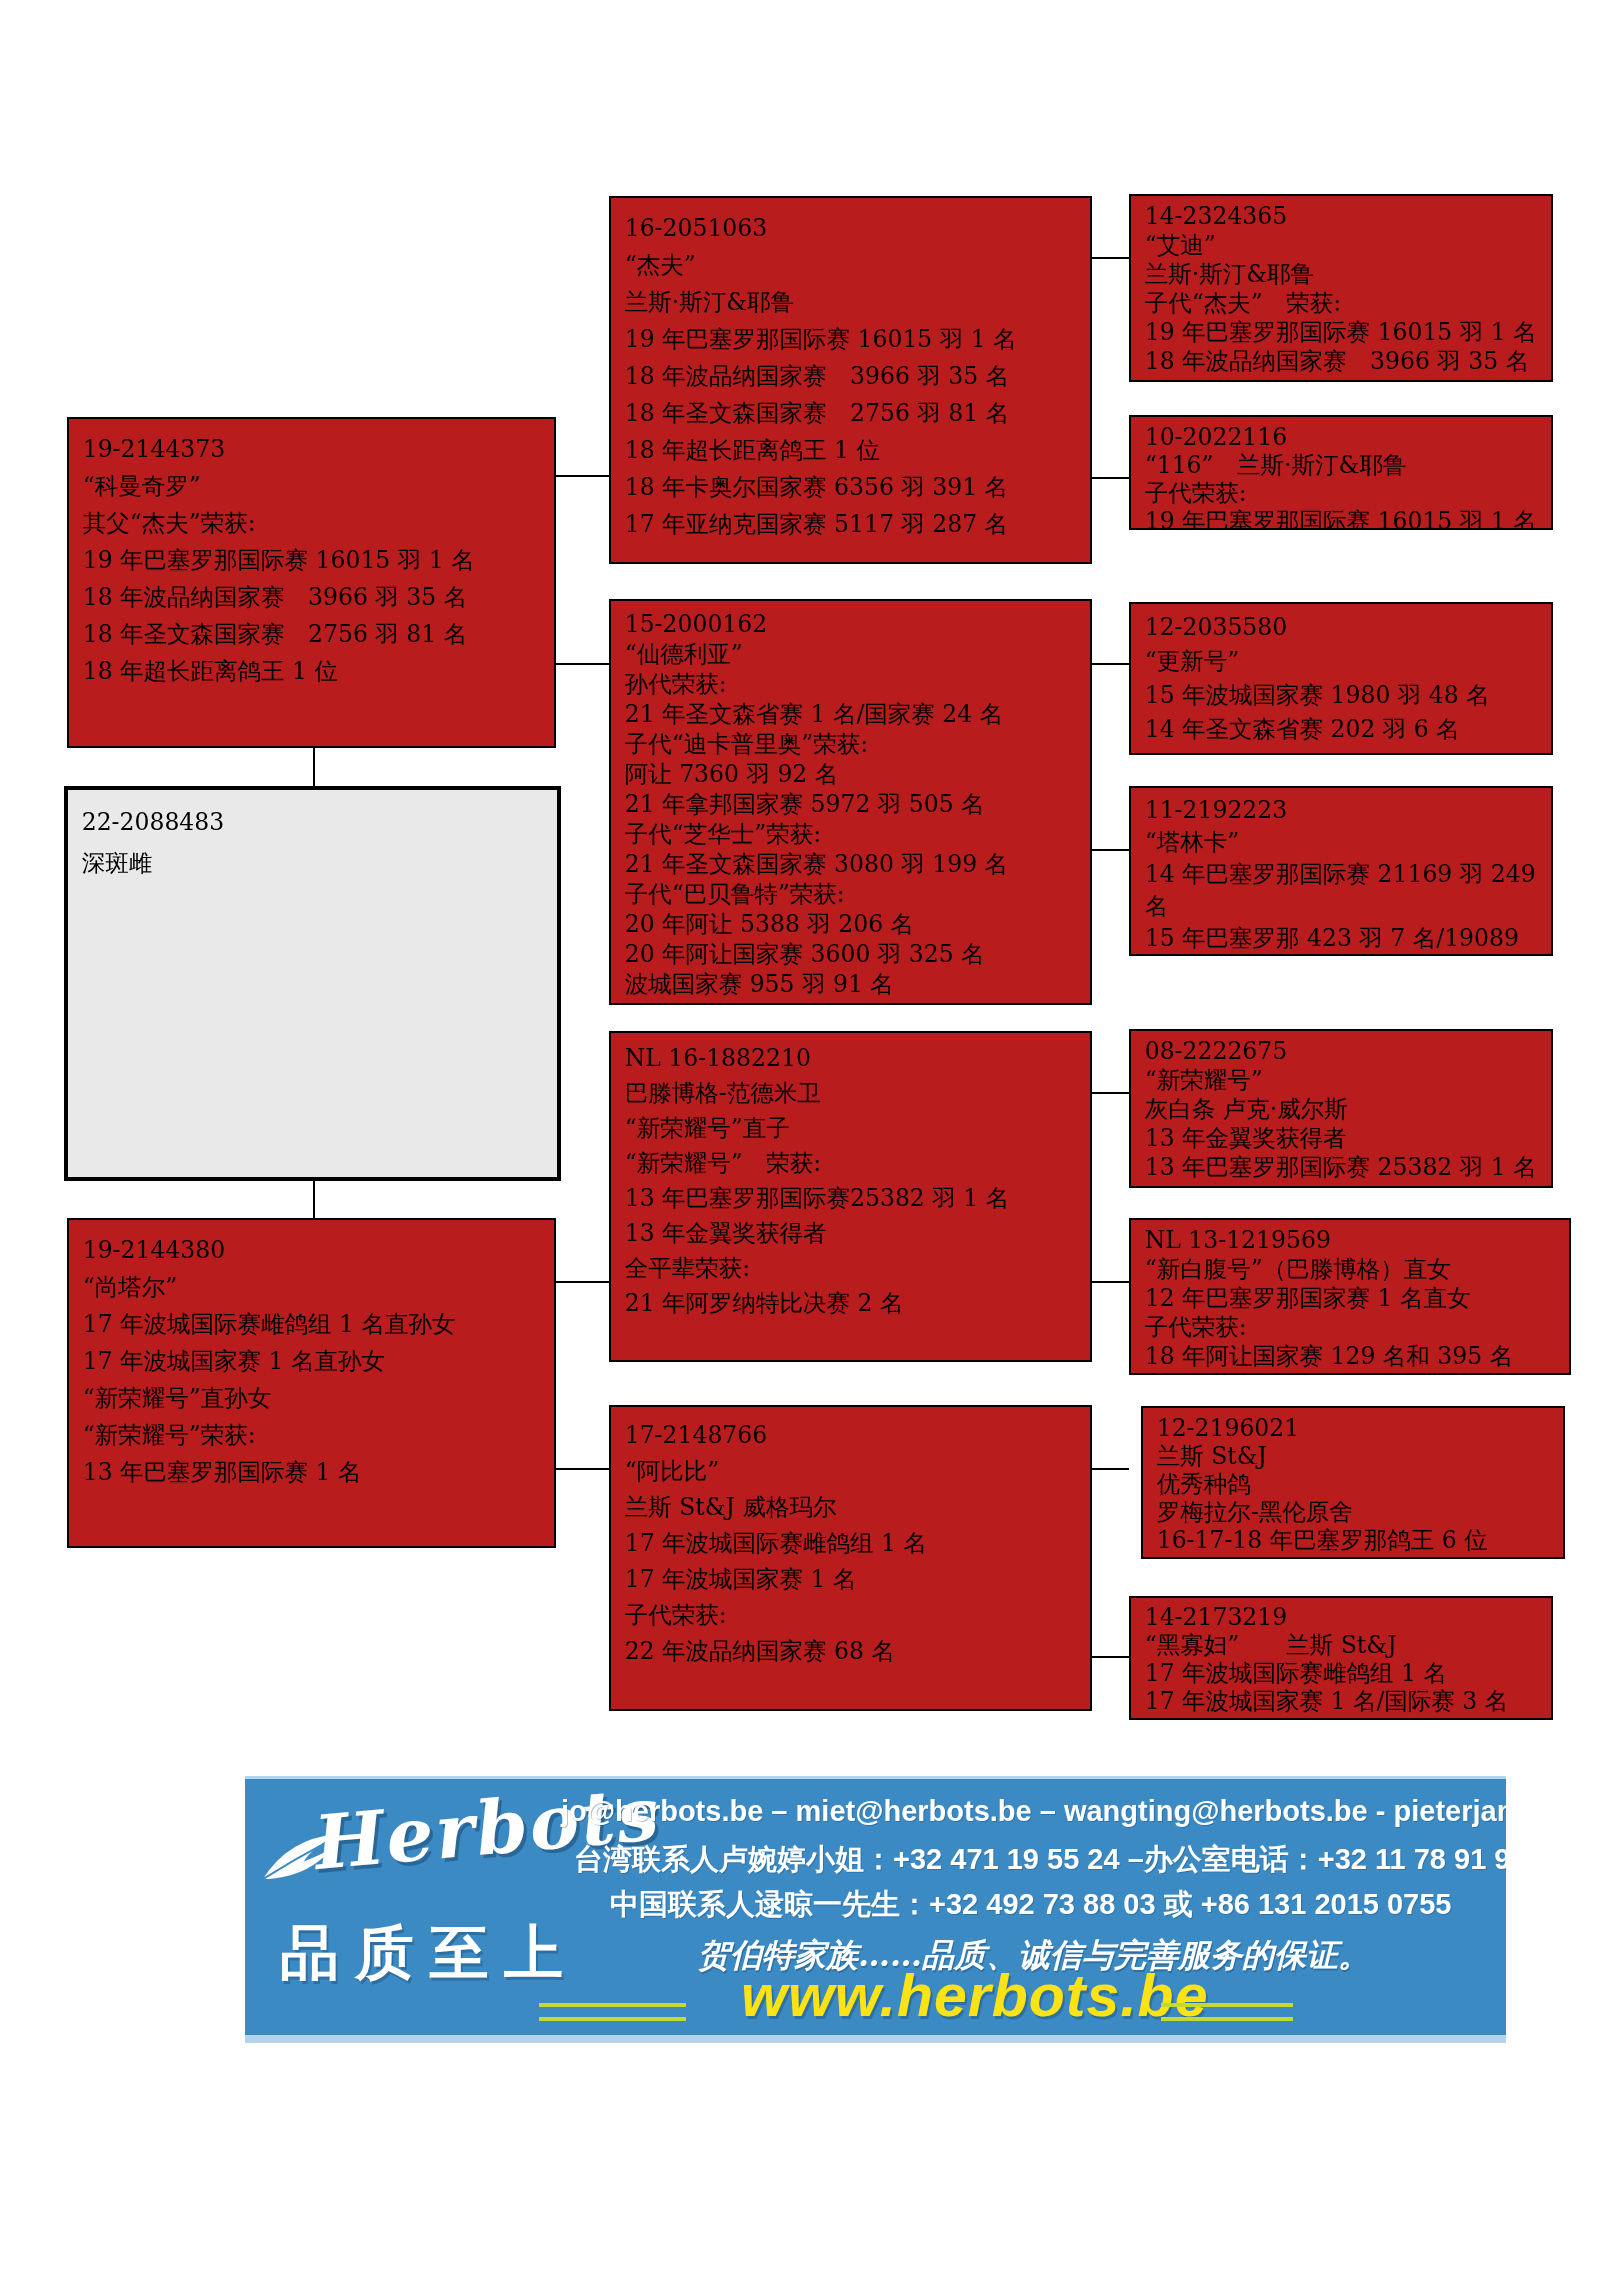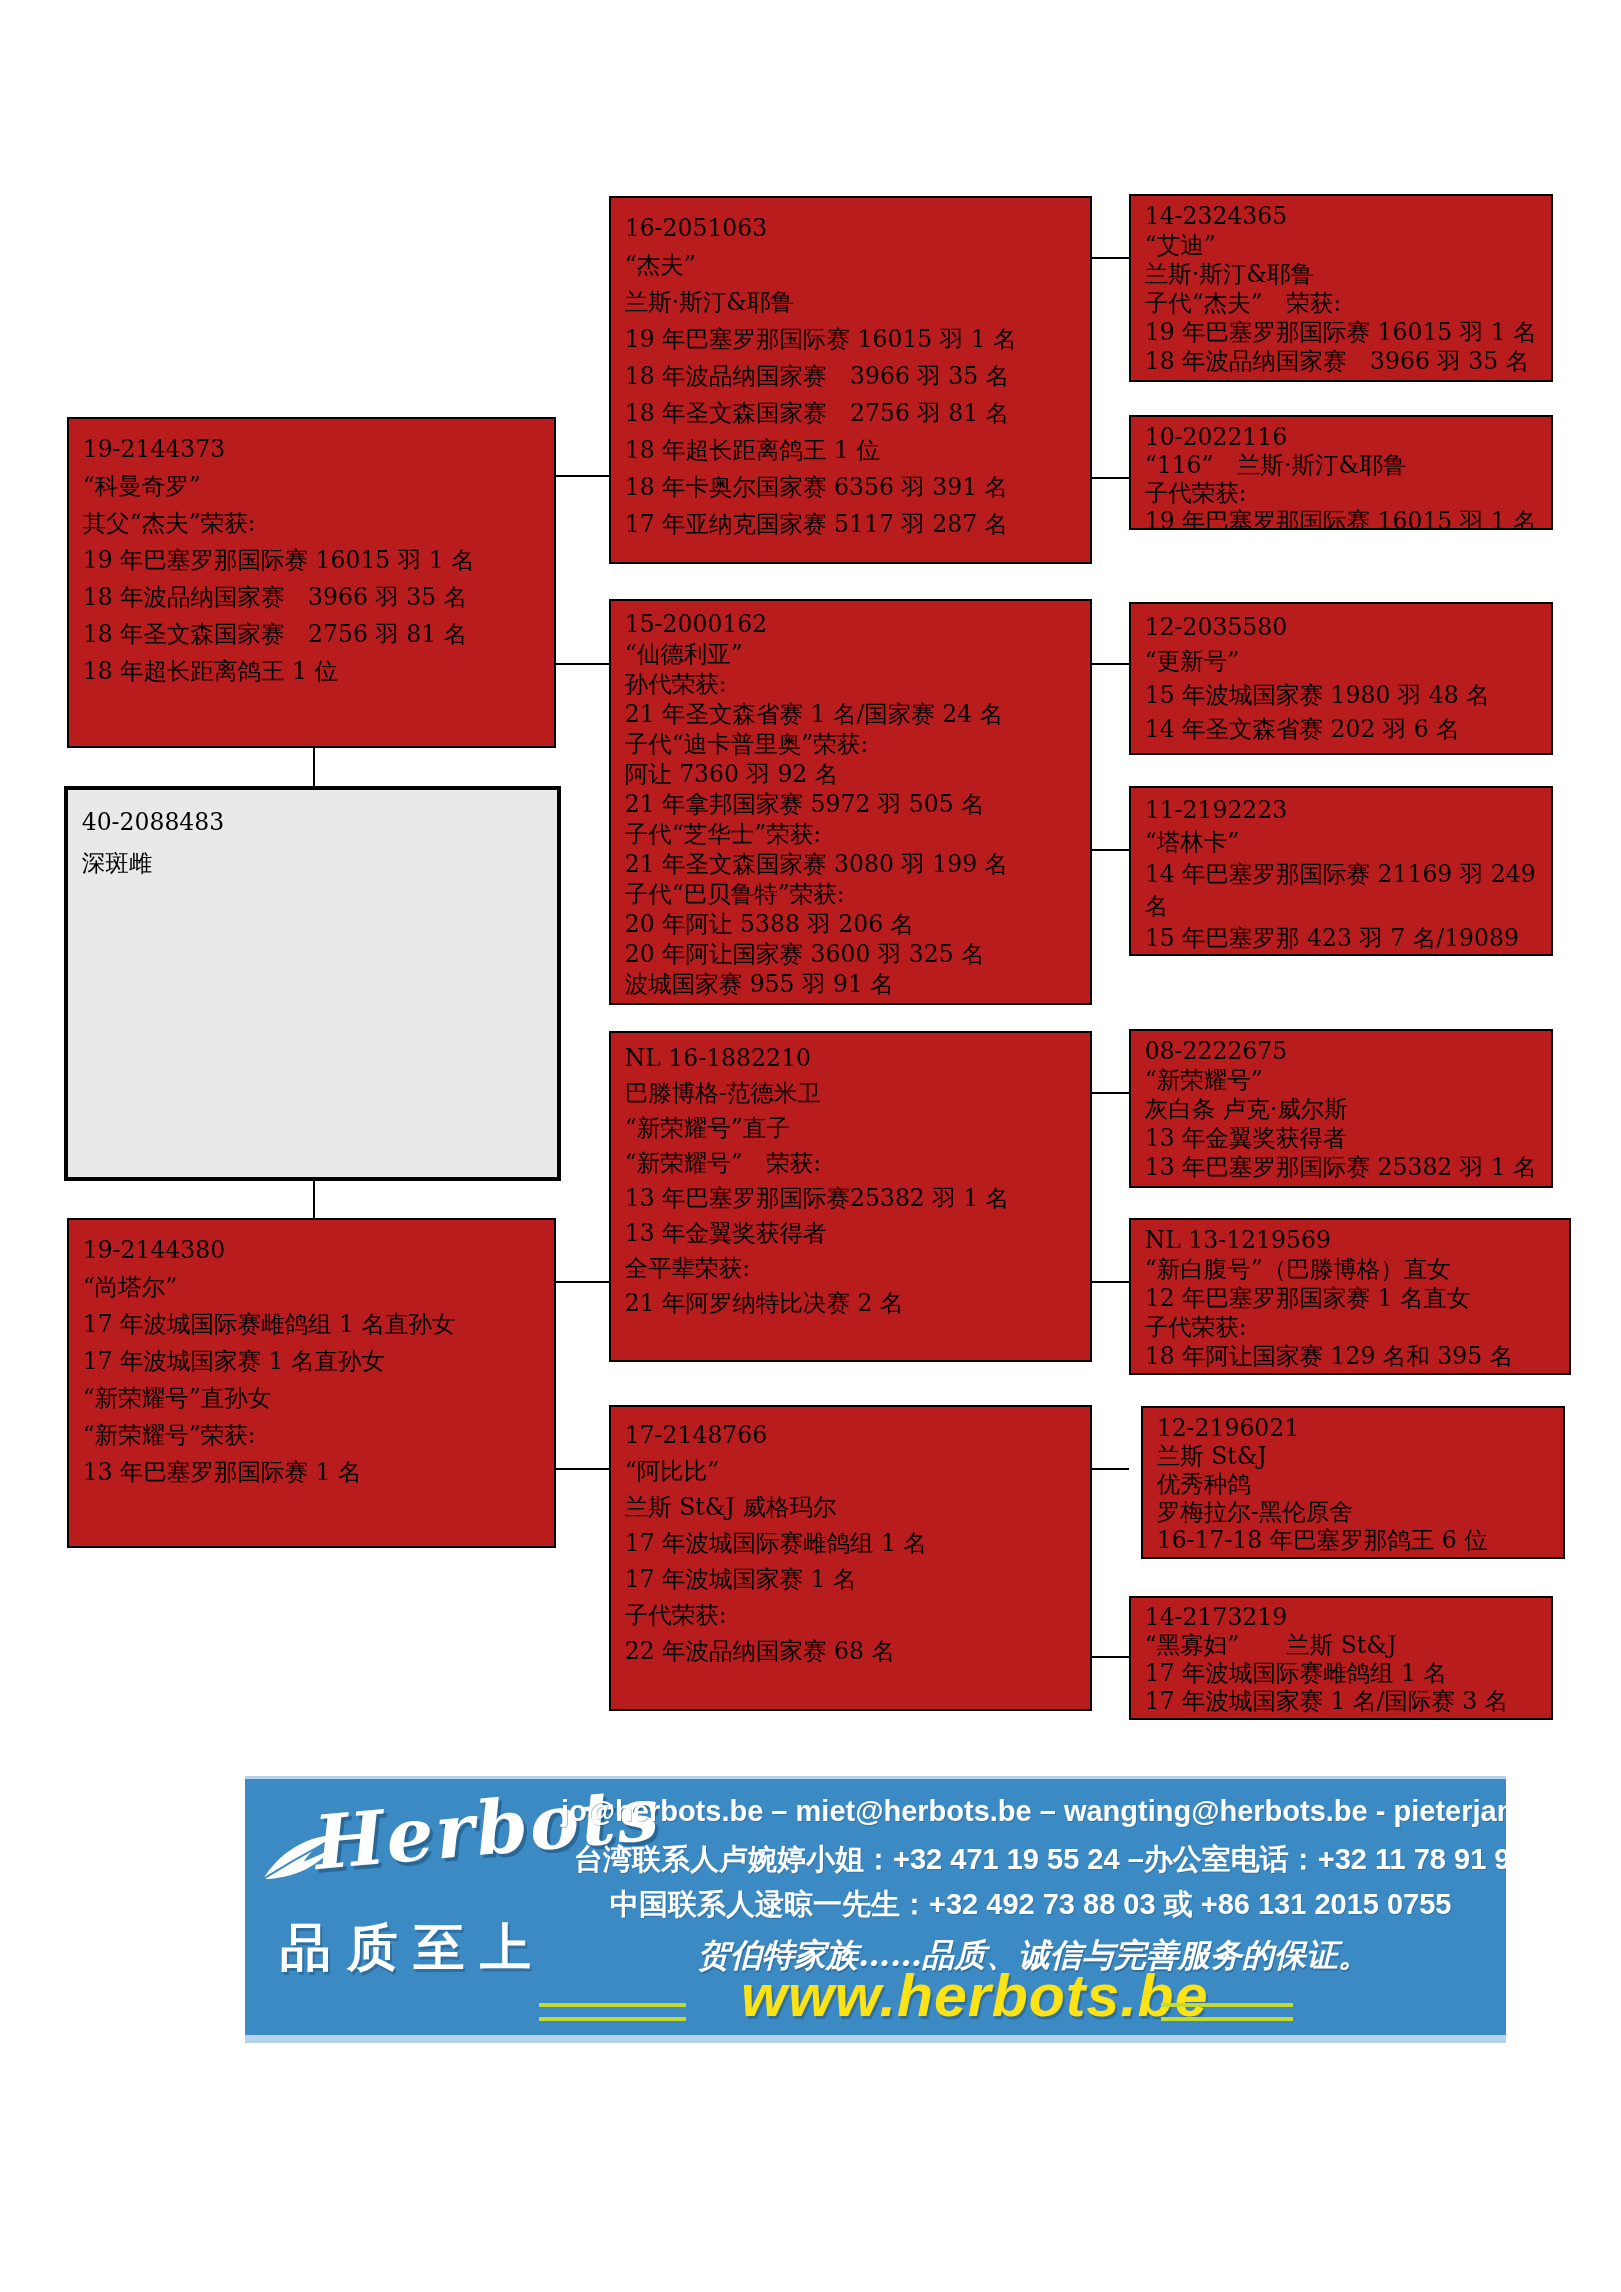--- a/index.html
+++ b/index.html
@@ -22,21 +22,21 @@
     font-family:"Liberation Sans","DejaVu Sans",sans-serif;color:#fff;
   }
   .b-abs{position:absolute;}
   .logo-text{
     font-family:"DejaVu Serif","Liberation Serif",serif;font-style:italic;font-weight:bold;
     font-size:74px;line-height:74px;transform:rotate(-5deg);
     text-shadow:2.9px 3.9px 0 rgba(20,60,95,.45);letter-spacing:2px;
   }
   .tagline{
     font-family:"DejaVu Serif","Liberation Serif",serif;font-weight:bold;
-    font-size:51px;letter-spacing:15.7px;text-shadow:2px 2.9px 0 rgba(20,60,95,.35);
+    font-size:59px;letter-spacing:15.7px;text-shadow:2px 2.9px 0 rgba(20,60,95,.35);
   }
   .contact{font-weight:bold;font-size:29px;white-space:nowrap;text-shadow:1px 1px 0 rgba(20,60,95,.3);}
   .slogan{
     font-family:"DejaVu Serif","Liberation Serif",serif;font-style:italic;font-weight:bold;
     font-size:32px;white-space:nowrap;text-shadow:1px 2px 0 rgba(20,60,95,.35);
   }
   .www{
     font-style:italic;font-weight:bold;font-size:59px;line-height:59px;color:#fde315;
     text-shadow:2px 2.9px 0 rgba(20,60,95,.35);letter-spacing:1px;
   }
@@ -52,21 +52,21 @@
     <div class="bl">19-2144373</div>
     <div class="bl">“科曼奇罗”</div>
     <div class="bl">其父“杰夫”荣获:</div>
     <div class="bl">19 年巴塞罗那国际赛 16015 羽 1 名</div>
     <div class="bl">18 年波品纳国家赛　3966 羽 35 名</div>
     <div class="bl">18 年圣文森国家赛　2756 羽 81 名</div>
     <div class="bl">18 年超长距离鸽王 1 位</div>
   </div>
 
 <div class="pbox subject" style="left:64px;top:786px;width:497px;height:395px;line-height:41px;padding-top:11.8px;">
-    <div class="bl">40-2088483</div>
+    <div class="bl">22-2088483</div>
     <div class="bl">深斑雌</div>
   </div>
 
 <div class="pbox" style="left:67px;top:1218px;width:489px;height:330px;line-height:37px;padding-top:11.8px;">
     <div class="bl">19-2144380</div>
     <div class="bl">“尚塔尔”</div>
     <div class="bl">17 年波城国际赛雌鸽组 1 名直孙女</div>
     <div class="bl">17 年波城国家赛 1 名直孙女</div>
     <div class="bl">“新荣耀号”直孙女</div>
     <div class="bl">“新荣耀号”荣获:</div>

